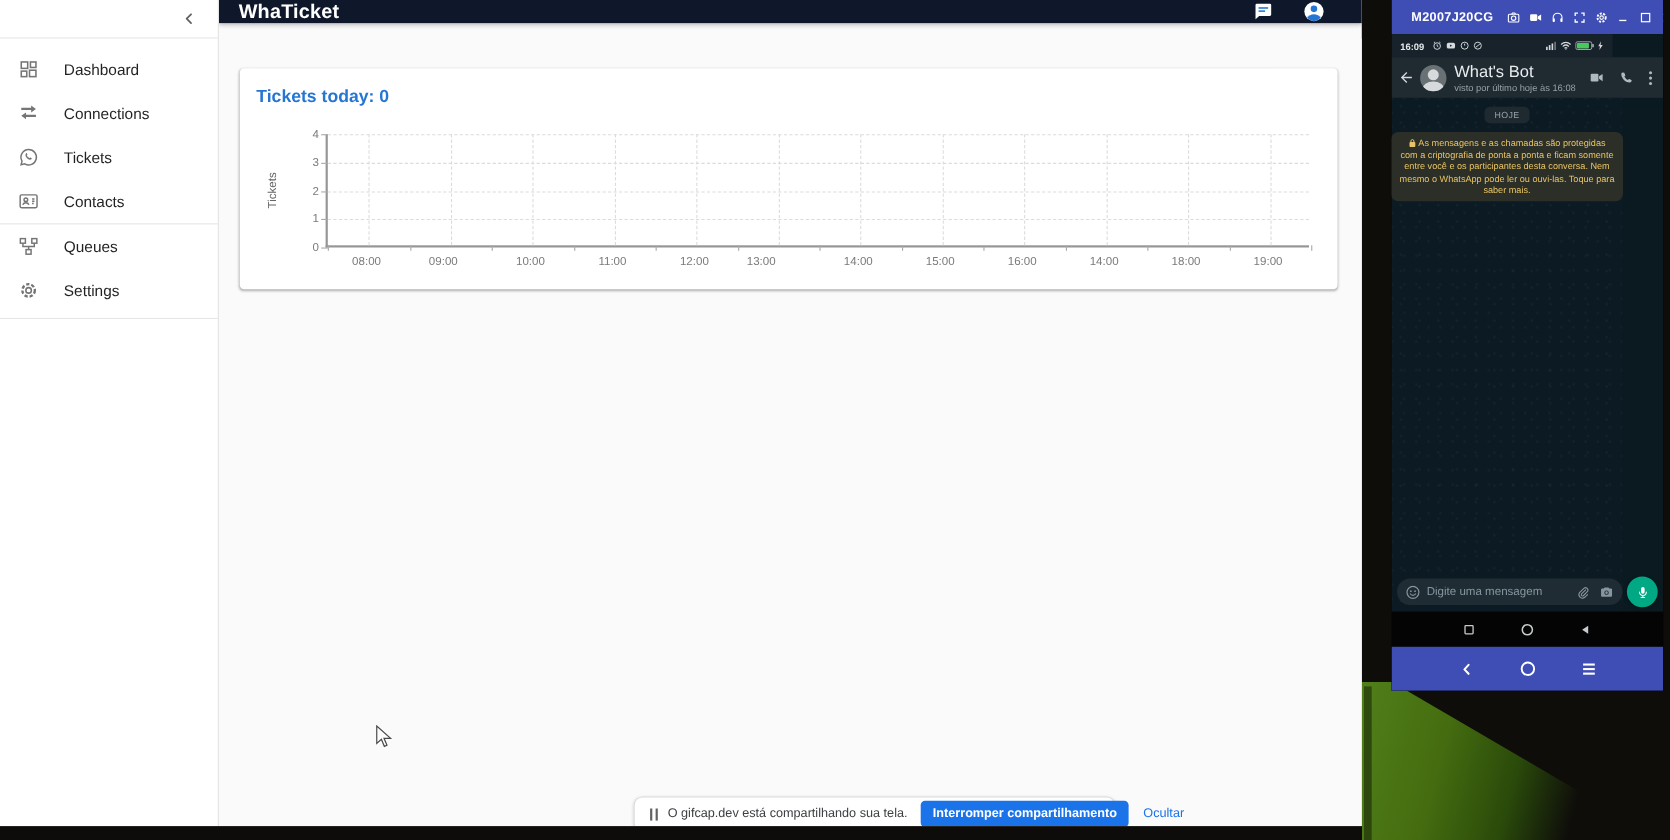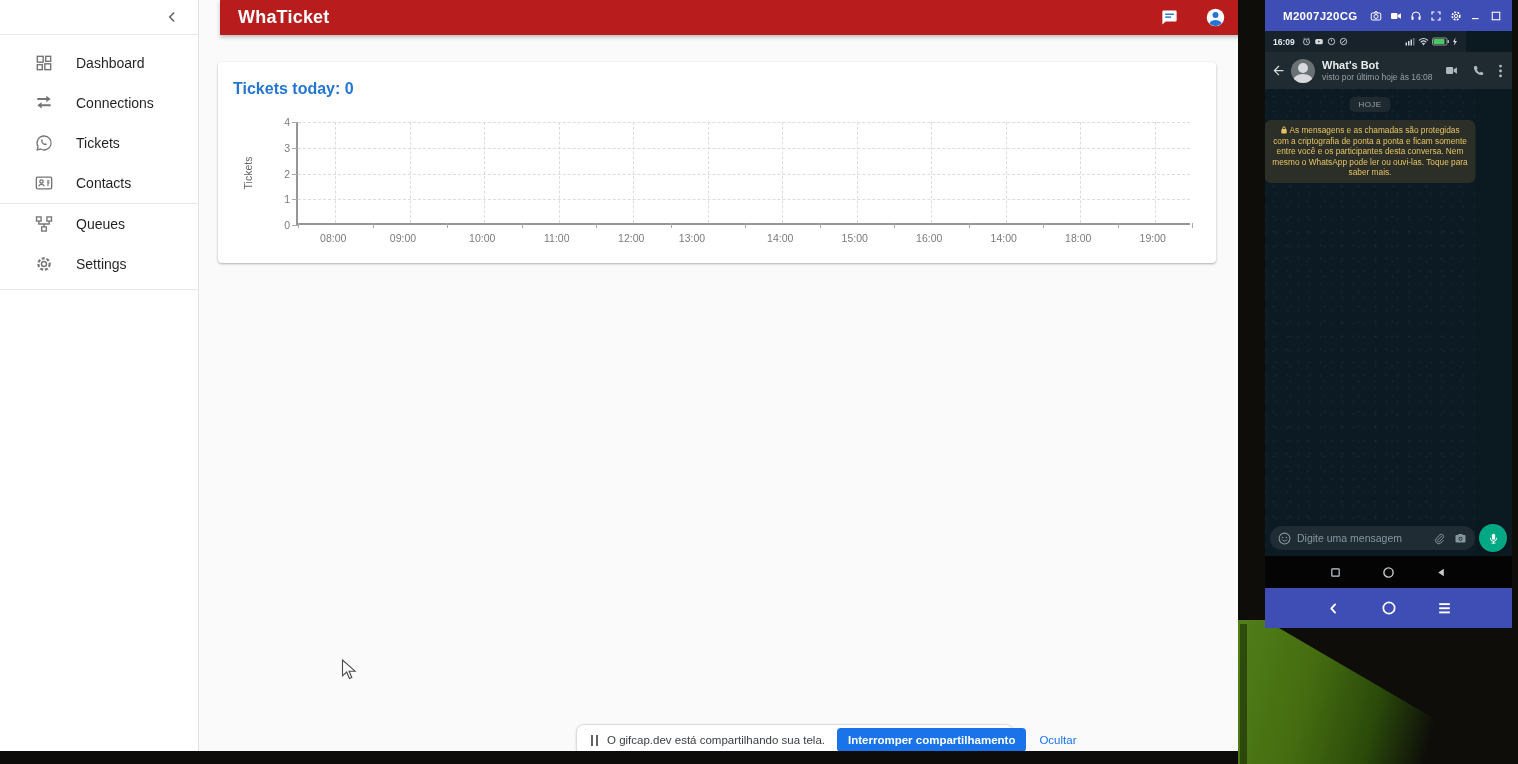--- a/index.html
+++ b/index.html
@@ -13,32 +13,32 @@
   #wallpaper-green { position:absolute; left:1238px; top:620px; width:274px; height:144px;
     background:linear-gradient(105deg,#517f19 0%,#456d10 28%,#2a4a0a 52%,rgba(8,12,2,0) 72%);
     clip-path:polygon(0 0,10% 0,100% 100%,0 100%); }
   #wallpaper-trunk { position:absolute; left:1240px; top:624px; width:7px; height:140px;
     background:rgba(0,0,0,0.4); }
 
   
   #browser { position:absolute; left:0; top:0; width:1238px; height:751px; background:#fafafa; overflow:hidden; }
 
   
-  #appbar { position:absolute; left:199px; top:0; width:1039px; height:35px; background:#b91c1c;
-    display:flex; align-items:center; box-shadow:0 2px 4px rgba(0,0,0,0.25); z-index:3;margin-left:21px; }
+  #appbar { position:absolute; left:199px; top:0; width:1039px; height:21px; background:#0f172a;
+    display:flex; align-items:center; box-shadow:0 2px 4px rgba(0,0,0,0.25); z-index:3; }
   #appbar .title { color:#fff; font-size:18px; font-weight:bold; margin-left:18px; letter-spacing:0.2px; }
   #appbar .right { margin-left:auto; display:flex; align-items:center; gap:22px; padding-right:32px; }
   #appbar .abtn { width:24px; height:24px; display:flex; align-items:center; justify-content:center; cursor:pointer; }
 
   
   #sidebar { position:absolute; left:0; top:0; width:199px; height:751px; background:#fff;
     border-right:1px solid #e3e3e3; z-index:4; }
   #drawer-header { height:35px; display:flex; align-items:center; justify-content:flex-end;
     padding-right:18px; border-bottom:1px solid #e8e8e8; }
-  .nav-item { height:40px; display:flex; align-items:center; padding-left:32px; cursor:pointer; }
+  .nav-item { height:40px; display:flex; align-items:center; padding-left:14px; cursor:pointer; }
   .nav-icon { width:24px; height:24px; display:flex; align-items:center; justify-content:center; }
   .nav-label { margin-left:20px; font-size:14px; color:rgba(0,0,0,0.87); }
   .nav-list { padding-top:8px; }
   .divider { border-top:1px solid #e6e6e6; }
   .subheader { height:40px; display:flex; align-items:center; padding-left:58px;
     font-size:12px; color:#8d8d8d; }
 
   
   #main { position:absolute; left:199px; top:35px; width:1039px; height:716px; background:#fafafa; }
   #chart-card { position:absolute; left:19px; top:27px; width:998px; height:201px; background:#fff;
@@ -85,21 +85,21 @@
   #status-right { margin-left:auto; display:flex; align-items:center; }
 
   #wa-header { position:absolute; left:0; top:21px; width:247px; height:37px; background:#1f2a31;
     display:flex; align-items:center; }
   #wa-back { margin-left:6px; cursor:pointer; display:flex; }
   #wa-avatar { width:24px; height:24px; border-radius:50%; background:#6a7175; margin-left:5px;
     position:relative; overflow:hidden; cursor:pointer; flex:none; }
   #wa-avatar .head { position:absolute; left:7px; top:4px; width:10px; height:10px; border-radius:50%; background:#d6dadd; }
   #wa-avatar .body { position:absolute; left:2px; top:15px; width:20px; height:14px; border-radius:50%; background:#d6dadd; }
   #wa-names { margin-left:7px; min-width:0; }
-  #wa-contact { color:#e9edef; font-size:11px; font-weight:bold; white-space:nowrap; }
+  #wa-contact { color:#e9edef; font-size:15px; font-weight:normal; white-space:nowrap; }
   #wa-lastseen { color:#94a1a8; font-size:8.5px; margin-top:1px; white-space:nowrap; }
   #wa-actions { margin-left:auto; display:flex; align-items:center; gap:13px; padding-right:9px; }
   .wa-act { display:flex; cursor:pointer; }
 
   #wa-chat { position:absolute; left:0; top:58px; width:210px; height:467px;
     background-color:#0c1b23;
     background-image:radial-gradient(rgba(190,220,225,0.045) 1px, transparent 1.4px),
                      radial-gradient(rgba(190,220,225,0.03) 1px, transparent 1.4px);
     background-size:17px 15px, 11px 13px; background-position:0 0, 6px 7px; }
   #date-pill { position:absolute; left:50%; top:8px; transform:translateX(-50%);

